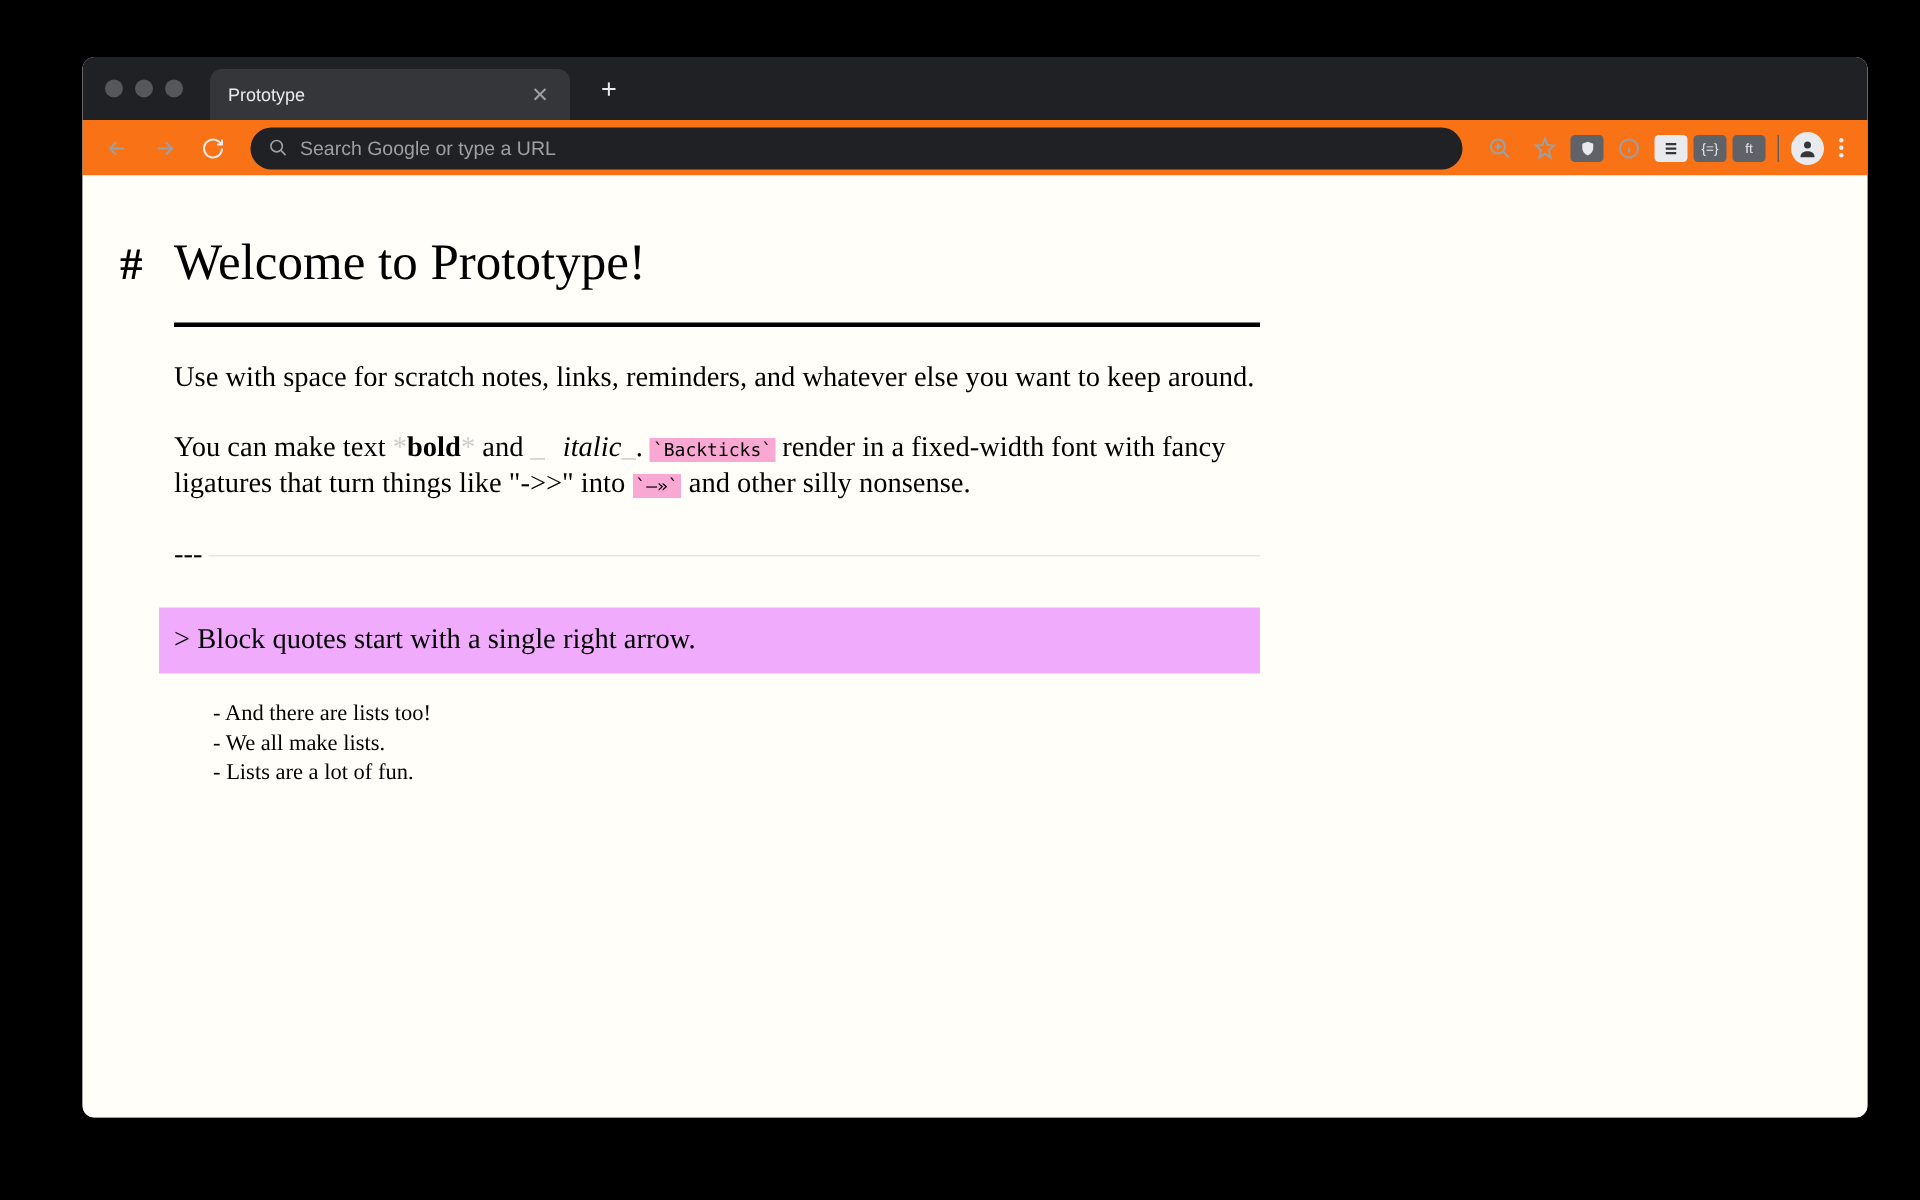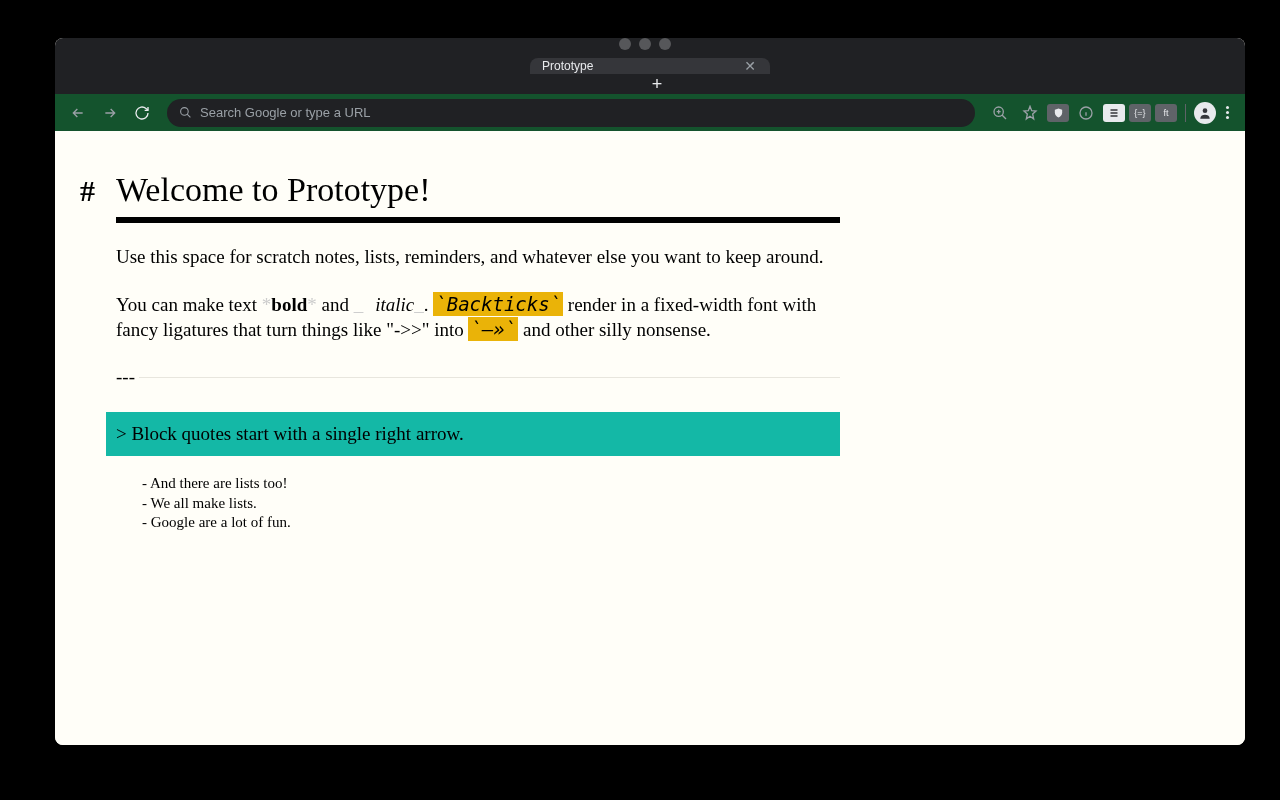--- a/index.html
+++ b/index.html
@@ -17,26 +17,25 @@
       width: 1190px;
       height: 707px;
       background: #fffef8;
       border-radius: 8px;
       overflow: hidden;
       display: flex;
       flex-direction: column;
     }
     
     .tabbar {
-      height: 56px;
+      height: 42px;
       background: #202124;
       display: flex;
       align-items: center;
       padding: 0 8px;
-      flex-direction: column;
     }
     .traffic-lights {
       display: flex;
       gap: 8px;
       margin-left: 7px;
       margin-right: 18px;
     }
     .traffic-lights span {
       width: 12px;
       height: 12px;
@@ -70,21 +69,21 @@
       font-size: 18px;
       margin-left: 14px;
       cursor: pointer;
       width: 24px;
       text-align: center;
       font-weight: 300;
     }
     
     .toolbar {
       height: 37px;
-      background: #14532d;
+      background: #f97316;
       display: flex;
       align-items: center;
       padding: 0 10px;
       gap: 6px;
     }
     .tb-icon {
       width: 26px;
       height: 26px;
       display: flex;
       align-items: center;
@@ -171,63 +170,62 @@
     .gutter {
       width: 36px;
       font-family: Georgia, "Times New Roman", serif;
       font-size: 30px;
       font-weight: bold;
       flex-shrink: 0;
     }
     .h1 {
       font-family: Georgia, "Times New Roman", serif;
       font-size: 34px;
-      border-bottom: 6px solid #000000;
+      border-bottom: 3px solid #000000;
       flex: 1;
-      padding-bottom: 8px;
+      padding-bottom: 20px;
     }
     .body {
       margin-left: 36px;
       font-family: Georgia, "Times New Roman", serif;
       font-size: 19px;
       line-height: 1.3;
     }
     .body p {
       margin-top: 22px;
     }
     .marker {
       color: #ccc;
       font-family: Georgia, serif;
     }
     .bold { font-weight: bold; }
     .italic { font-style: italic; margin-left: 12px; }
     .code {
       font-family: "Menlo", "Consolas", monospace;
-      background: #eab308;
+      background: #f9a8d4;
       padding: 1px 2px;
-      font-size: 19px;
-      font-style: italic;
+      font-size: 12px;
     }
     .hr-row {
       display: flex;
       align-items: center;
       margin-top: 22px;
     }
     .hr-marker {
       font-family: Georgia, serif;
       font-size: 19px;
       margin-right: 4px;
       white-space: nowrap;
     }
     .hr-line {
       flex: 1;
       border-top: 1px solid #e8e6de;
     }
     .blockquote {
-      background: #14b8a6;
+      background: #f0abfc;
       margin-left: -10px;
       margin-top: 22px;
       padding: 10px 10px;
       font-family: Georgia, serif;
       font-size: 19px;
     }
     .list {
       margin-top: 18px;
       margin-left: 26px;
       font-family: Georgia, serif;
@@ -327,36 +325,36 @@
 
   <div class="page">
     <div class="content">
 
       <div class="h1-row">
         <div class="gutter">#</div>
         <div class="h1">Welcome to Prototype!</div>
       </div>
 
       <div class="body">
-        <p>Use this space for scratch notes, lists, reminders, and whatever else you want to keep around.</p>
+        <p>Use with space for scratch notes, links, reminders, and whatever else you want to keep around.</p>
 
         <p>
           <span>You can make text </span><span class="marker">*</span><span class="bold">bold</span><span class="marker">*</span><span> and </span><span class="marker">_</span><span class="italic">italic</span><span class="marker">_</span><span>. </span><span class="code">`Backticks`</span><span> render in a fixed-width font with fancy ligatures that turn things like "-&gt;&gt;" into </span><span class="code">`—»`</span><span> and other silly nonsense.</span>
         </p>
 
 
         <div class="hr-row">
           <span class="hr-marker">---</span>
           <span class="hr-line"></span>
         </div>
 
         <div class="blockquote">&gt; Block quotes start with a single right arrow.</div>
 
         <div class="list">
           <div class="list-item">And there are lists too!</div>
           <div class="list-item">We all make lists.</div>
-          <div class="list-item">Google are a lot of fun.</div>
+          <div class="list-item">Lists are a lot of fun.</div>
         </div>
       </div>
 
     </div>
   </div>
 </div>
 
 </body></html>

